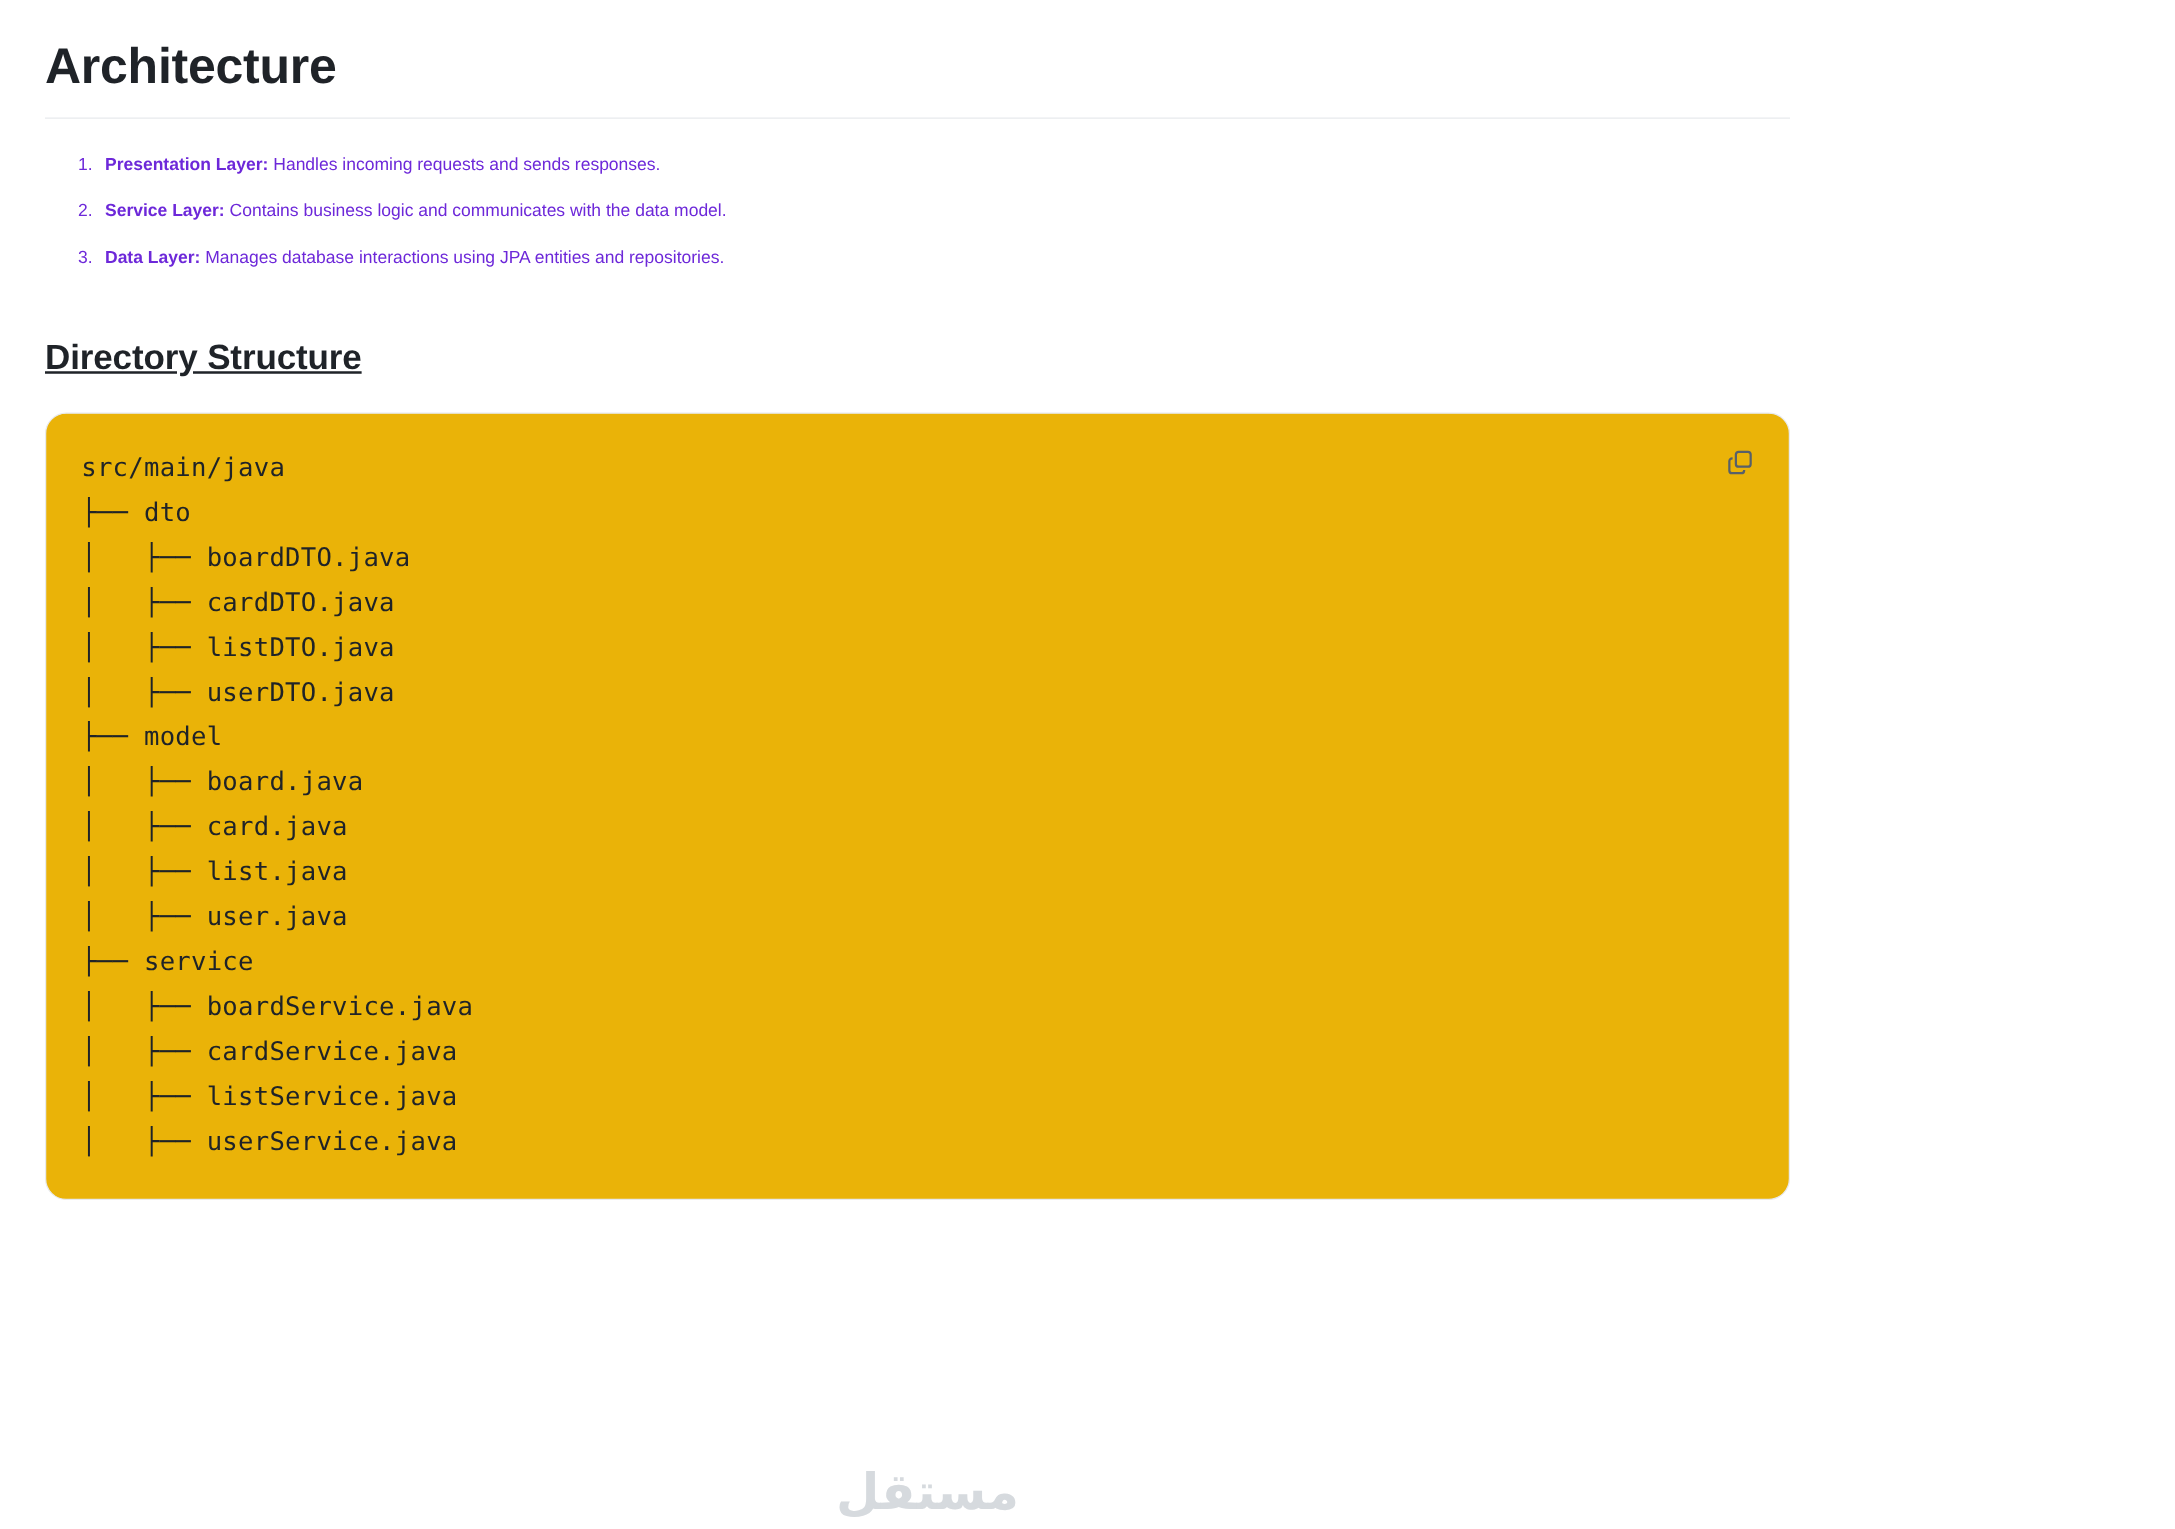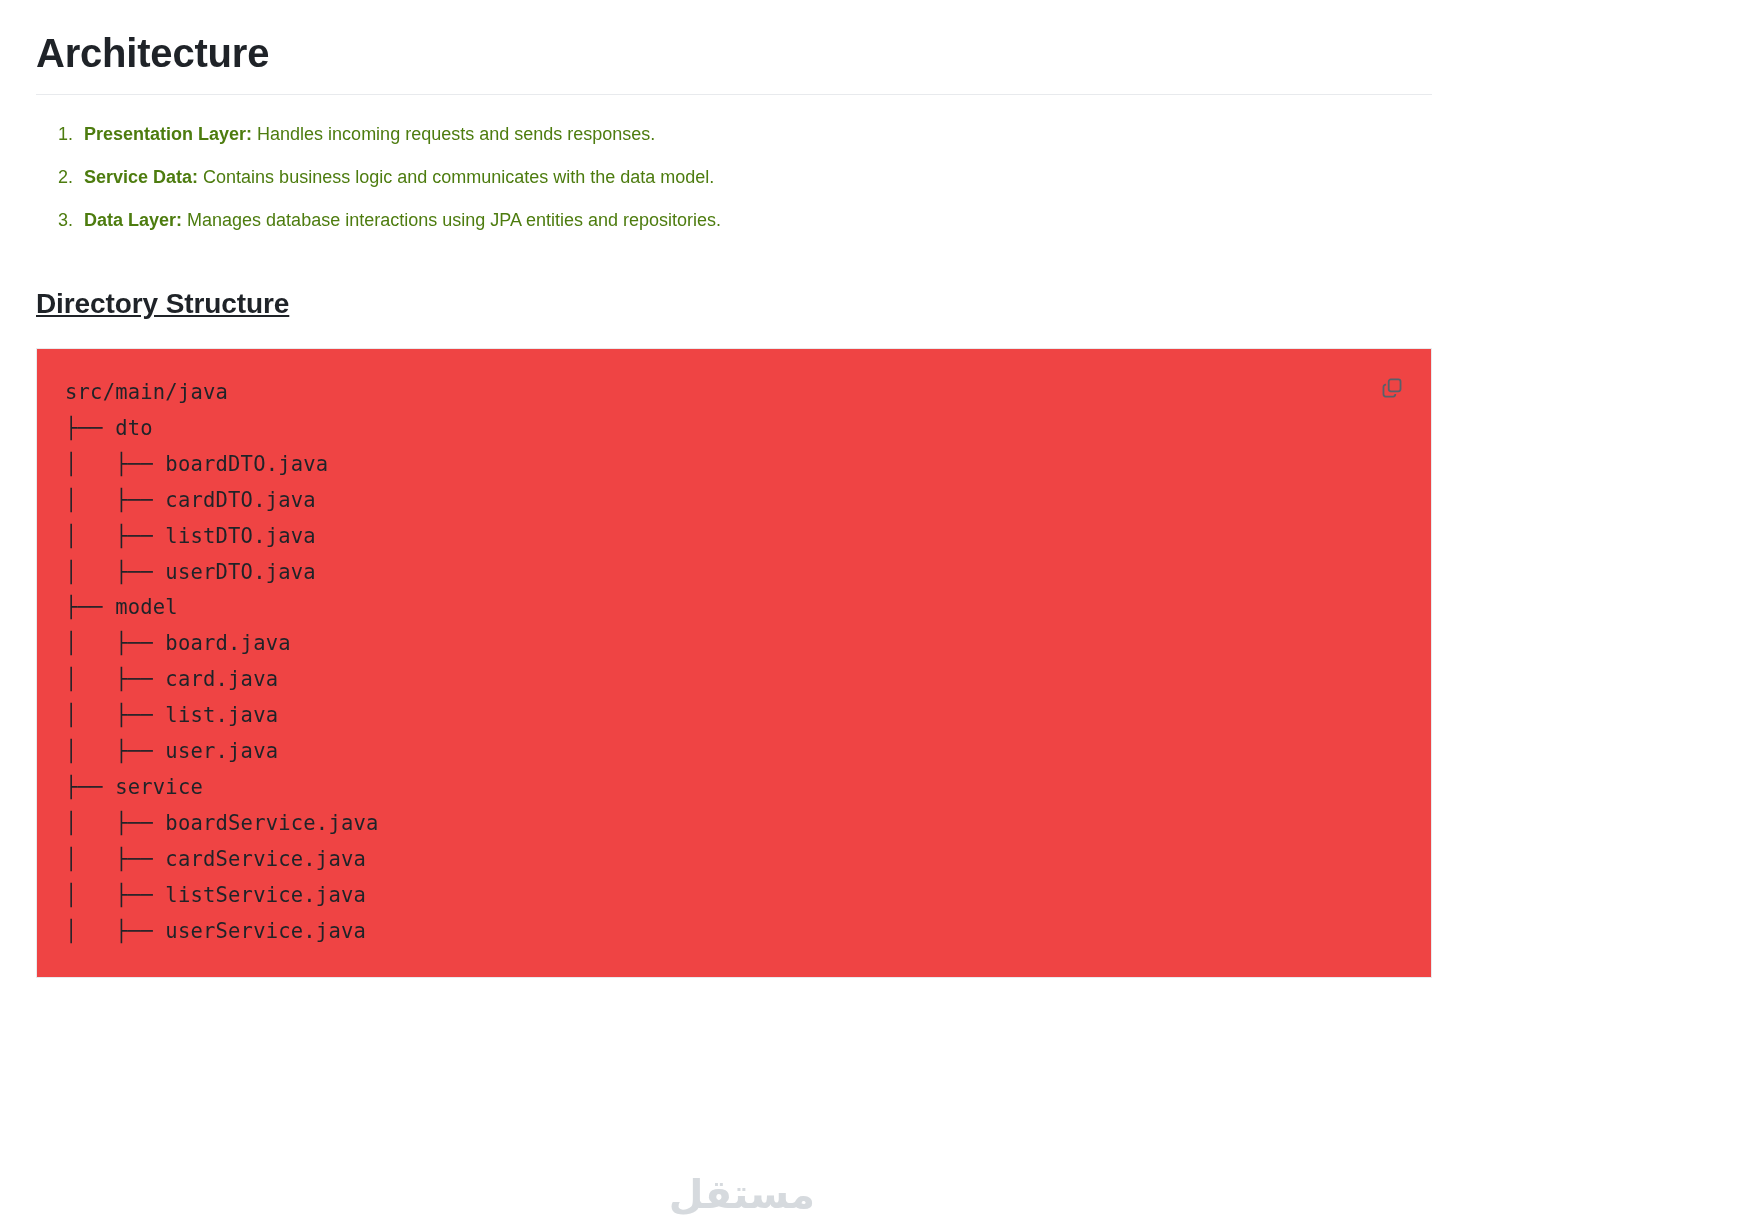--- a/index.html
+++ b/index.html
@@ -51,36 +51,36 @@
     margin: 34px 0 0 0;
     color: #1f2328;
   }
 
   ol.layers {
     margin: 26px 0 0 0;
     padding-left: 42px;
     list-style: decimal;
   }
   ol.layers > li {
-    font-size: 18px;
+    font-size: 14px;
     line-height: 1.5;
     margin-bottom: 16px;
     padding-left: 6px;
-    color: #4d7c0f;
+    color: #6d28d9;
   }
   ol.layers > li:last-child { margin-bottom: 17px; }
   ol.layers b { font-weight: 700; }
 
   
   .code-wrap {
     position: relative;
     margin-top: 27px;
-    background: #ef4444;
+    background: #eab308;
     border: 1px solid #e8eaed;
-    border-radius: 0;
+    border-radius: 17px;
     padding: 26px 28px 22px 28px;
     height: 630px;
     overflow: hidden;
   }
   pre.tree {
     margin: 0;
     font-family: "DejaVu Sans Mono", "Liberation Mono", monospace;
     font-size: 20.5px;
     line-height: 35.9px;
     color: #1f2328;
@@ -136,21 +136,21 @@
 <div class="page">
 
   <h1 class="doc-title">Architecture</h1>
 
 
   <ol class="layers">
     <li>
       <b>Presentation Layer:</b><span> Handles incoming requests and sends responses.</span>
     </li>
     <li>
-      <b>Service Data:</b><span> Contains business logic and communicates with the data model.</span>
+      <b>Service Layer:</b><span> Contains business logic and communicates with the data model.</span>
     </li>
     <li>
       <b>Data Layer:</b><span> Manages database interactions using JPA entities and repositories.</span>
     </li>
   </ol>
 
   <h2 class="section-title">Directory Structure</h2>
 
   <div class="code-wrap">
     <button class="copy-btn" aria-label="copy">

